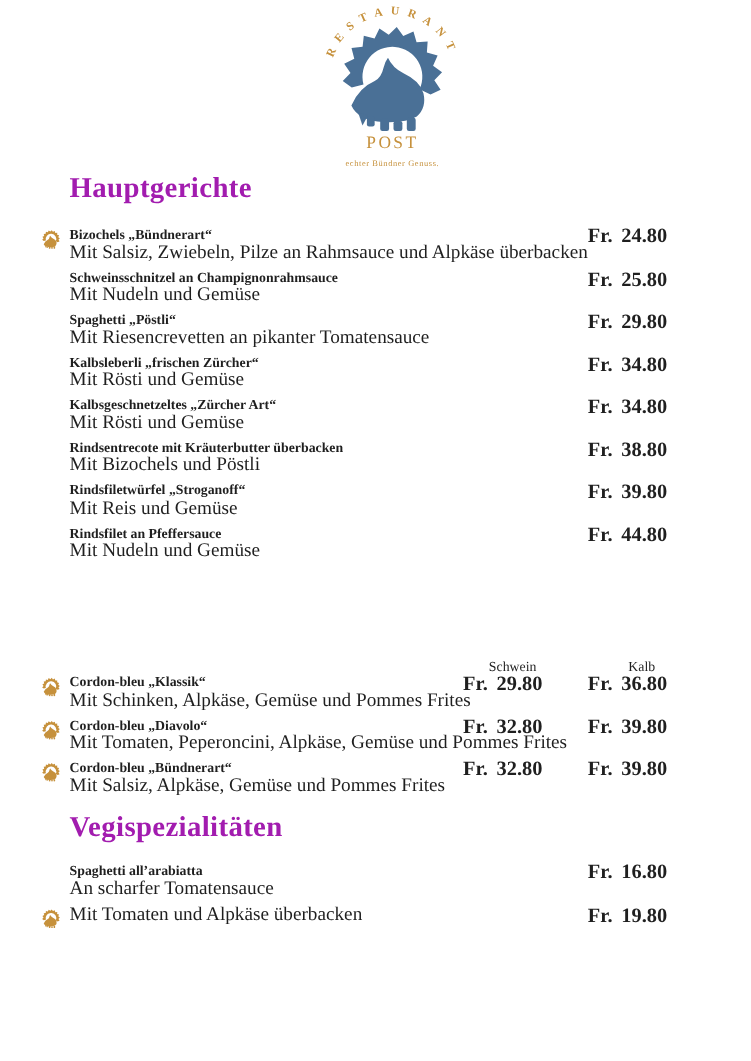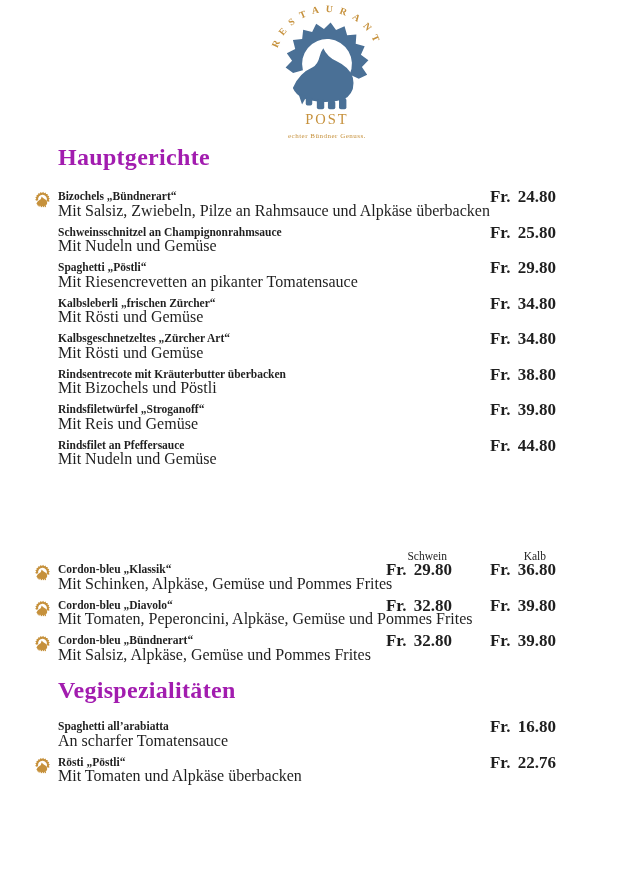--- a/index.html
+++ b/index.html
@@ -187,20 +187,19 @@
         <div class="nm">Spaghetti all’arabiatta</div>
         <div class="ds">An scharfer Tomatensauce</div>
       </div>
       <div class="price">Fr.  16.80</div>
     </div>
     <div class="row">
       <span class="mini"><svg viewBox="0 0 140 100" width="23" height="23" preserveAspectRatio="xMidYMin meet">
             <use href="#ibex-mark"></use>
           </svg></span>
       <div class="grp">
-        <div class="nm">Rösti „Pöstli“</div>
         <div class="ds">Mit Tomaten und Alpkäse überbacken</div>
       </div>
-      <div class="price">Fr.  22.76</div>
+      <div class="price">Fr.  19.80</div>
     </div>
   </div>
 
 </div>
 
 </body></html>

